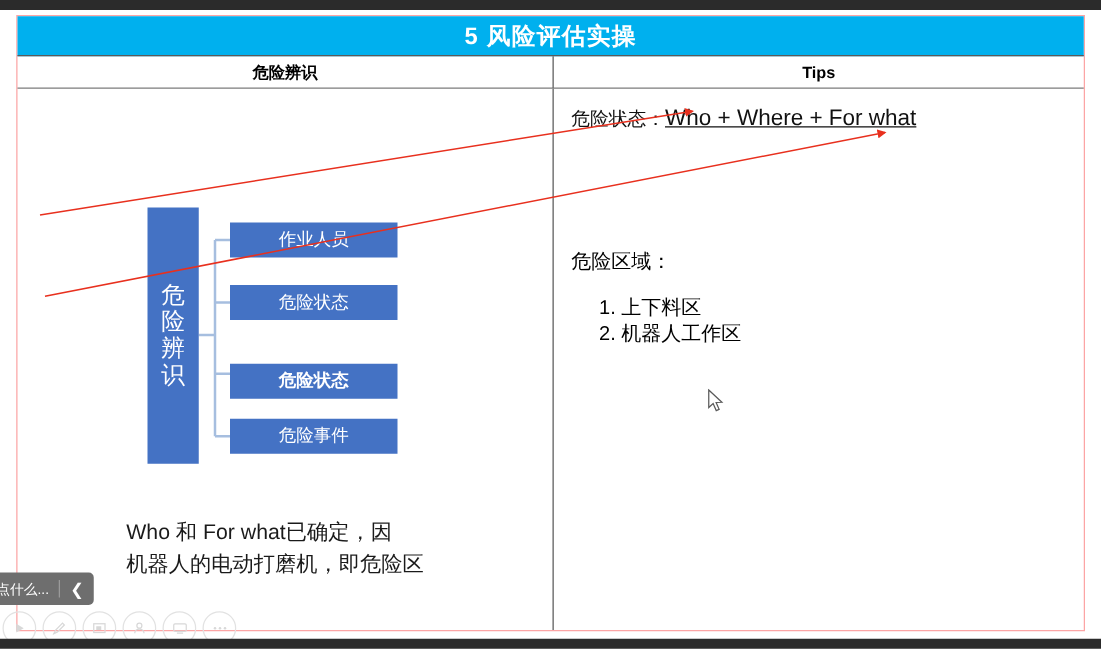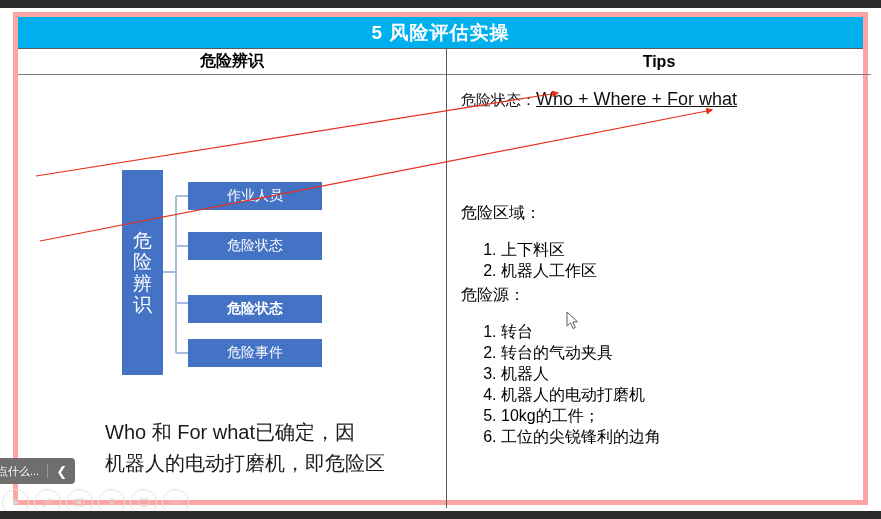--- a/index.html
+++ b/index.html
@@ -29,21 +29,21 @@
     background: #2b2b2b;
   }
 
   
   .slide {
     position: absolute;
     left: 13px;
     top: 12px;
     width: 855px;
     height: 493px;
-    border: 5px solid #fca5a5;
+    border: 1px solid #fca5a5;
     box-sizing: border-box;
     background: #ffffff;
   }
   .title-bar {
     position: absolute;
     left: 0; top: 0;
     width: 100%;
     height: 32px;
     background: #00b0ee;
     border-bottom: 1px solid #5a5a5a;
@@ -60,21 +60,21 @@
   }
 
   .col-head {
     position: absolute;
     top: 32px;
     height: 26px;
     box-sizing: border-box;
     display: flex;
     align-items: center;
     justify-content: center;
-    font-size: 16px;
+    font-size: 13px;
     font-weight: bold;
     color: #000;
     border-bottom: 1px solid #7c7c7c;
   }
   .col-head.left  { left: 0;     width: 429px; border-right: 1px solid #5a5a5a; }
   .col-head.right { left: 429px; width: 424px; align-items: center; }
 
   .col-body {
     position: absolute;
     top: 58px;
@@ -132,21 +132,21 @@
     width: 429px; height: 330px;
     pointer-events: none;
   }
 
   
   .caption {
     position: absolute;
     left: 87px;
     top: 342px;
     width: 290px;
-    font-size: 20px;
+    font-size: 17px;
     line-height: 1.55;
     color: #1a1a1a;
   }
 
   
   .tips {
     position: absolute;
     left: 14px;
     top: 12px;
     width: 400px;
@@ -293,31 +293,20 @@
     </div>
 
     <div class="block zone-block">
       <div class="block-title">危险区域：</div>
       <ol>
         <li>上下料区</li>
         <li>机器人工作区</li>
       </ol>
     </div>
 
-    <div class="block src-block">
-      <div class="block-title">危险源：</div>
-      <ol>
-        <li>转台</li>
-        <li>转台的气动夹具</li>
-        <li>机器人</li>
-        <li>机器人的电动打磨机</li>
-        <li>10kg的工件；</li>
-        <li>工位的尖锐锋利的边角</li>
-      </ol>
-    </div>
   </div>
 
   <svg class="arrows" viewBox="0 0 855 493">
     <defs>
       <marker id="arrowhead" markerWidth="6" markerHeight="6" refX="5" refY="3" orient="auto">
         <path d="M0,0 L6,3 L0,6 z" fill="#E8301E"></path>
       </marker>
     </defs>
     <line x1="18" y1="159" x2="540" y2="76" stroke="#E8301E" stroke-width="1.2" marker-end="url(#arrowhead)"></line>
     <line x1="22" y1="224" x2="694" y2="93" stroke="#E8301E" stroke-width="1.2" marker-end="url(#arrowhead)"></line>

